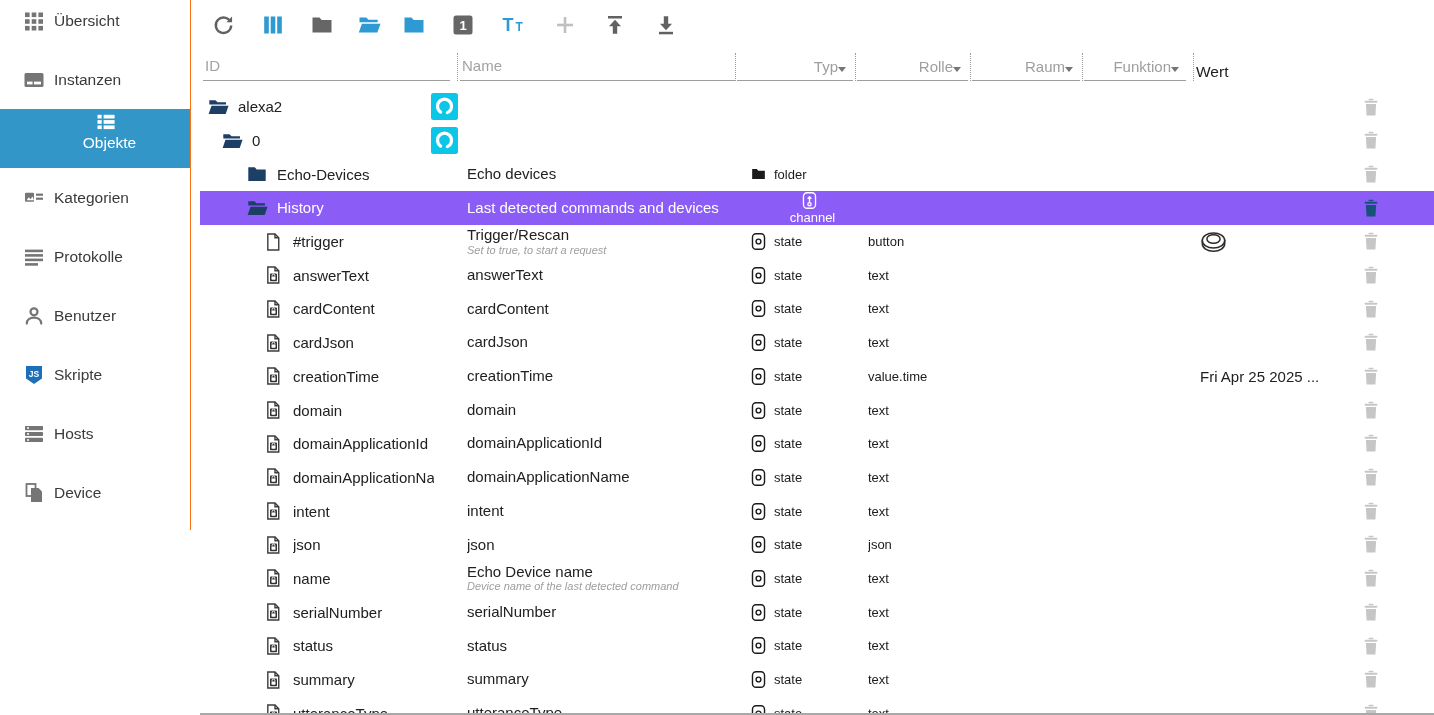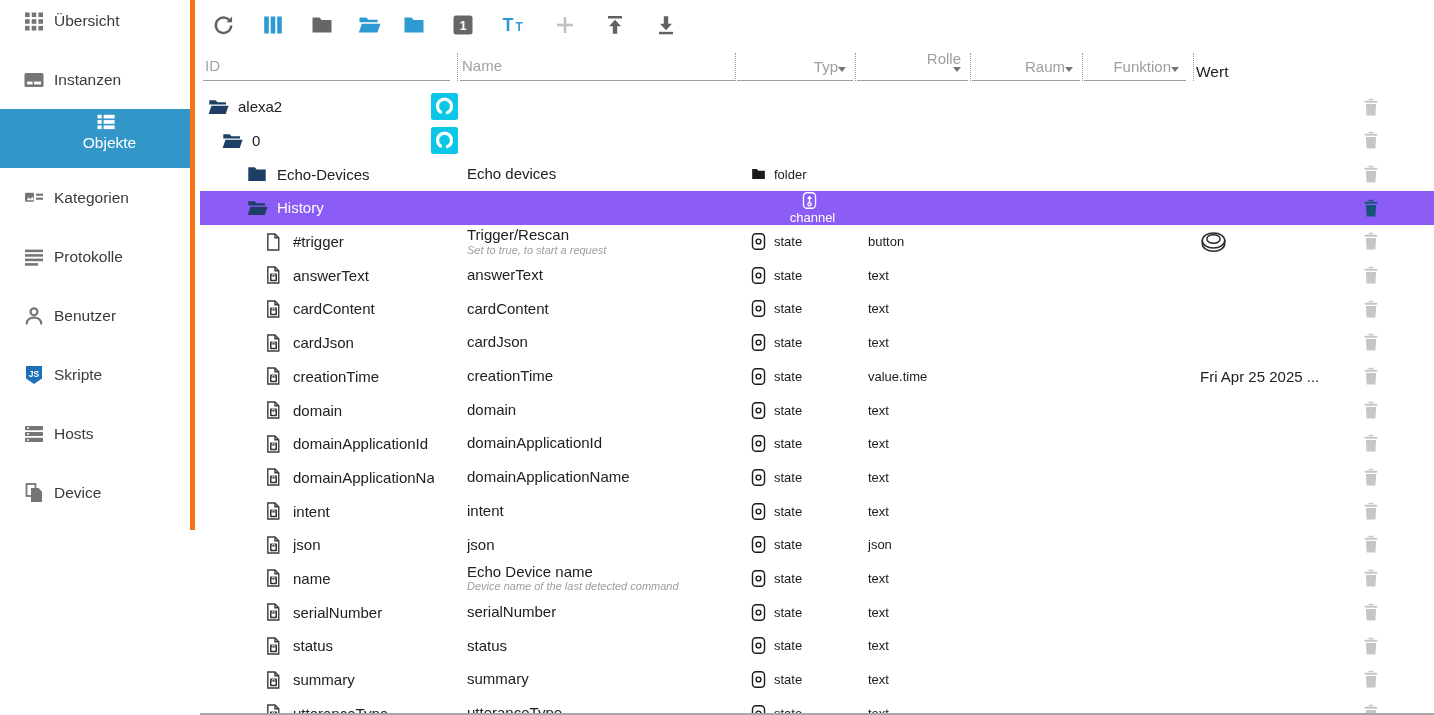--- a/index.html
+++ b/index.html
@@ -1,19 +1,19 @@
 <!DOCTYPE html>
 <html><head>
 <meta charset="utf-8">
 <style>
   html,body{margin:0;padding:0;background:#fff;}
   #app{position:relative;width:1434px;height:715px;background:#fff;overflow:hidden;
        font-family:"Liberation Sans",sans-serif;color:#212121;}
   
-  #sidebar{position:absolute;left:0;top:0;width:190px;height:530px;background:#fff;border-right:5px solid #f97316;overflow:hidden;}
+  #sidebar{position:absolute;left:0;top:0;width:190px;height:530px;background:#fff;border-right:1px solid #f97316;overflow:hidden;}
   #side-list{margin-top:-9px;}
   .side-item{height:59px;display:flex;align-items:center;padding-left:21px;cursor:pointer;}
   .side-item .icon{width:25px;height:25px;display:flex;align-items:center;justify-content:center;color:#757575;flex:none;}
   .side-item .lbl{margin-left:8px;font-size:15.5px;color:#3a3a3a;white-space:nowrap;}
   .side-item.selected{background:#3296c9;flex-direction:column;}
   .side-item.selected .icon{color:#fff;}
   .side-item.selected .lbl{color:#fff;}
   
   #main{position:absolute;left:200px;top:0;width:1234px;height:715px;}
   
@@ -286,21 +286,21 @@
     <div id="filters">
       <input class="ffield" style="left: 3px; width: 247px;" placeholder="ID">
       <div class="fsep" style="left:257px;"></div>
       <input class="ffield" style="left: 260px; width: 275px;" placeholder="Name">
       <div class="fsep" style="left:535px;"></div>
       <div class="ffield fsel" style="left:537px;width:116px;">
         <span class="fsel-label">Typ</span>
         <span class="dd-arrow"></span>
       </div>
       <div class="fsep" style="left:655px;"></div>
-      <div class="ffield fsel" style="left:657px;width:111px;flex-direction:column;">
+      <div class="ffield fsel" style="left:657px;width:111px;">
         <span class="fsel-label">Rolle</span>
         <span class="dd-arrow"></span>
       </div>
       <div class="fsep" style="left:770px;"></div>
       <div class="ffield fsel" style="left:772px;width:108px;">
         <span class="fsel-label">Raum</span>
         <span class="dd-arrow"></span>
       </div>
       <div class="fsep" style="left:882px;"></div>
       <div class="ffield fsel" style="left:884px;width:102px;">
@@ -413,20 +413,23 @@
             <span class="icon ticon t-folder">
               <svg width="24" height="24" viewBox="0 0 24 24">
                 <g fill="currentColor">
                   <path d="M2.5 4.5h6.8l2.2 2.3h9.2v2.4H2.5z"></path>
                   <path d="M1.8 19.5l3.1-8.8h18.6l-3.1 8.8z"></path>
                 </g>
               </svg>
             </span>
             <span class="id-label">History</span>
           </div>
+          <div class="cell cell-name">
+            <div class="nm">Last detected commands and devices</div>
+          </div>
           <div class="cell cell-type">
             <span class="icon tyicon">
               <svg width="17" height="19" viewBox="0 0 24 26">
                 <g fill="none" stroke="currentColor" stroke-width="1.9">
                   <rect x="3.5" y="2" width="17" height="22" rx="5"></rect>
                   <circle cx="12" cy="18.2" r="2.3"></circle>
                   <path d="M12 15.6V8.2M9.4 10.4L12 7.7l2.6 2.7"></path>
                 </g>
               </svg>
             </span>

